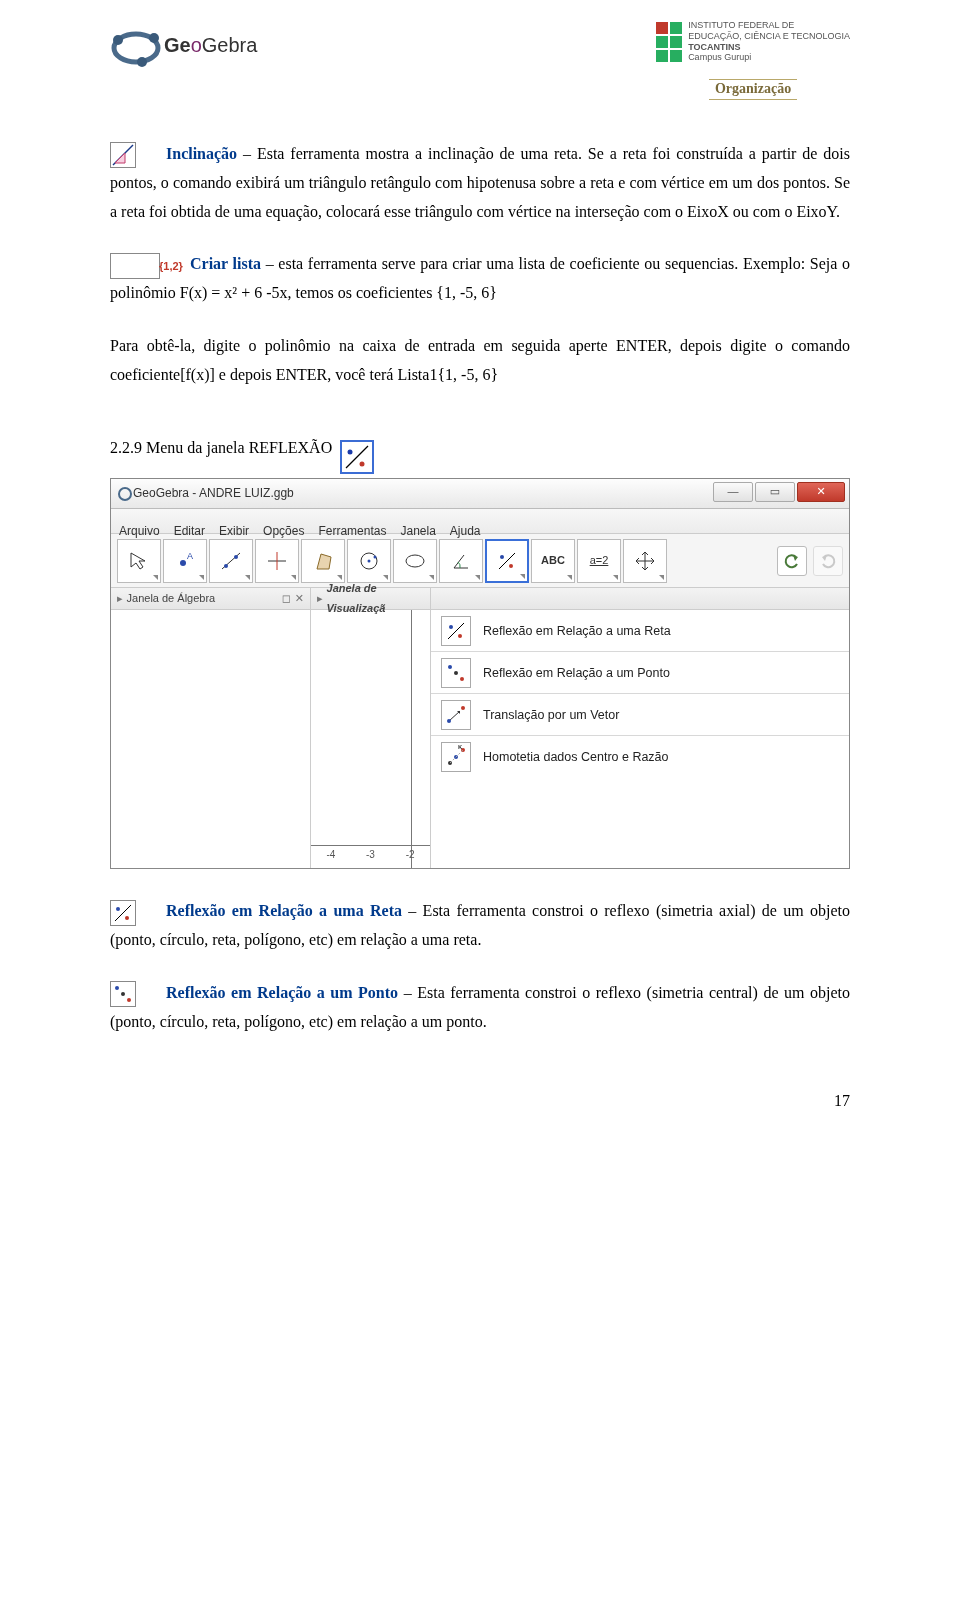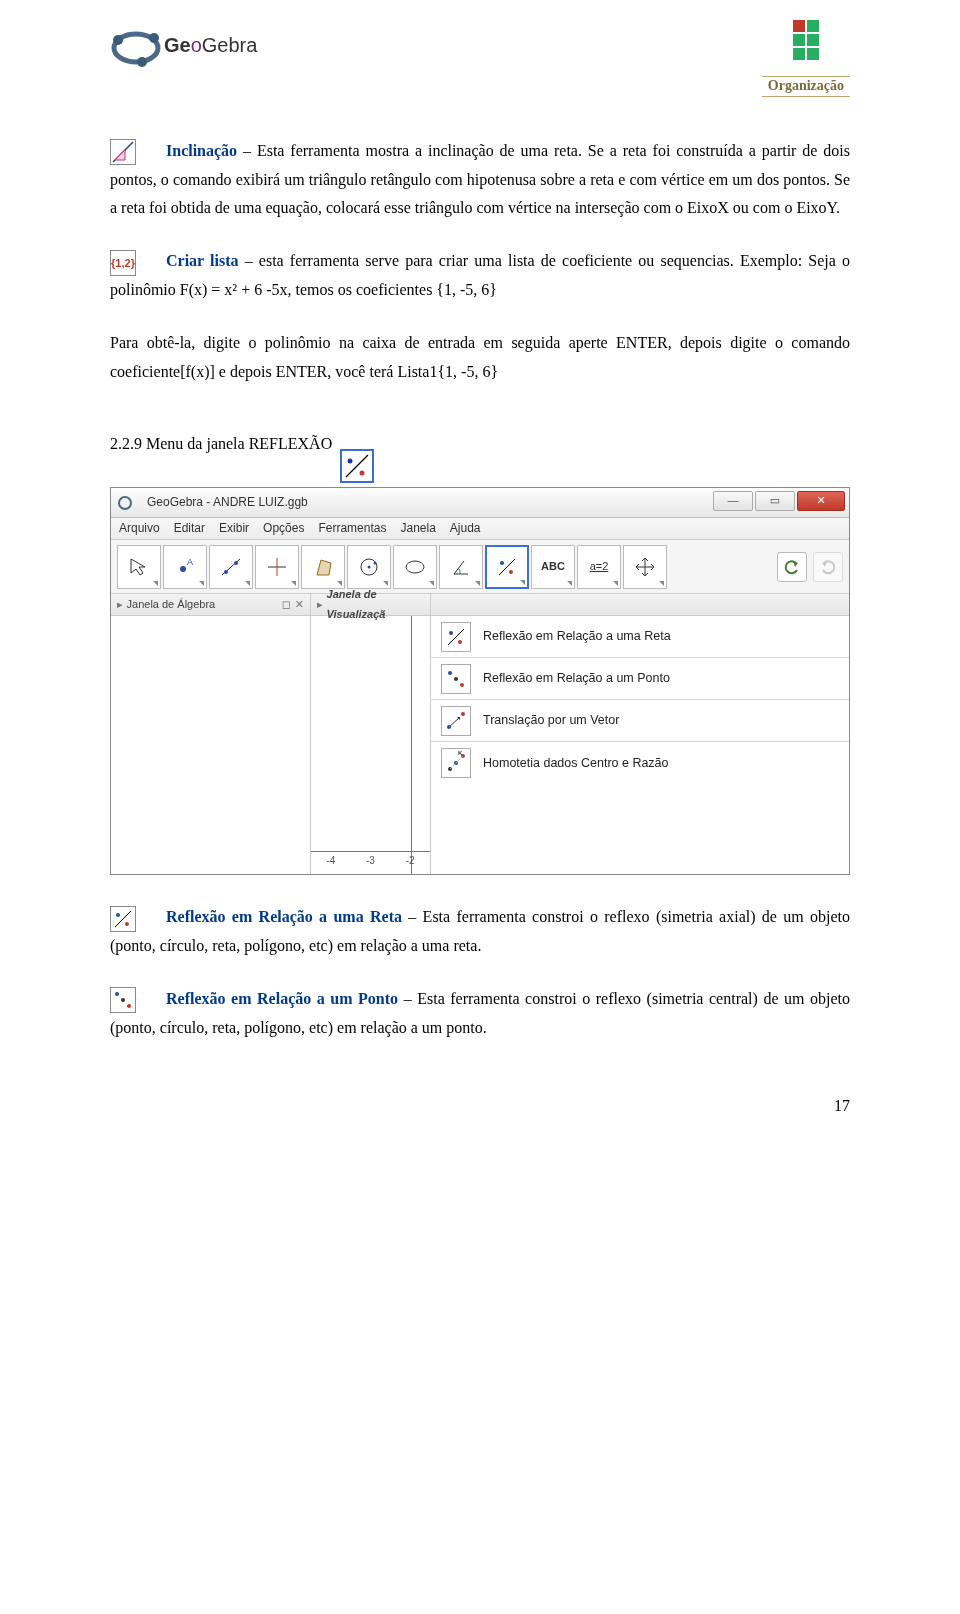--- a/index.html
+++ b/index.html
@@ -55,21 +55,21 @@
     vertical-align: middle;
     margin-right: 6px;
     background: #fff;
     position: relative;
   }
   .para {
     text-align: justify;
     margin-bottom: 24px;
   }
   .bold-blue { font-weight: bold; color: #003a8c; margin-left: 24px; }
-  .section-title { font-size: 16px; margin: 20px 0 24px 0; }
+  .section-title { font-size: 16px; margin: 20px 0 12px 0; }
   .section-row { display:flex; align-items:flex-end; gap: 8px; margin-bottom: 4px;}
   .section-row .tool-icon { width:34px; height:34px; border:2px solid #3b6cd4; }
 
   
   .app {
     width: 740px;
     border: 1px solid #888;
     font-family: "Segoe UI", Arial, sans-serif;
     font-size: 12px;
     color: #333;
@@ -78,31 +78,31 @@
   }
   .titlebar {
     height: 30px;
     background: linear-gradient(#fdfdfd, #e8e8e8);
     display: flex;
     align-items: center;
     padding: 0 6px;
     border-bottom: 1px solid #bbb;
     position: relative;
   }
-  .titlebar .title-txt { font-size: 12px; color:#333; margin-left:14px;}
+  .titlebar .title-txt { font-size: 12px; color:#333; margin-left:0;}
   .win-btns { position:absolute; right:4px; top:3px; display:flex; gap:2px; }
   .wbtn { width:40px; height:20px; border:1px solid #aaa; border-radius:2px; background: linear-gradient(#fafafa,#e2e2e2); display:flex; align-items:center; justify-content:center; font-size:11px; color:#555;}
   .wbtn.close { background: linear-gradient(#e06658,#c0392b); color:#fff; border-color:#a03020; width:48px;}
   .menubar {
     height: 22px;
     background: linear-gradient(#f7f7f7,#ececec);
     border-bottom: 1px solid #ccc;
     display: flex;
     align-items: flex-start;
-    padding: 0 8px;
+    padding: 12px 8px;
     gap: 14px;
     font-size: 12px;
     color:#333;
   }
   .toolbar {
     height: 54px;
     background: #f5f5f5;
     border-bottom: 1px solid #ccc;
     display: flex;
     align-items: center;
@@ -196,36 +196,42 @@
   <div class="org-block">
     <div class="org-top">
       <div class="org-squares">
         <div class="sq r"></div>
           <div class="sq g"></div>
         <div class="sq g"></div>
           <div class="sq g"></div>
         <div class="sq g"></div>
           <div class="sq g"></div>
       </div>
+      <div style="text-align:left">
+        <div>INSTITUTO FEDERAL DE</div>
+        <div>EDUCAÇÃO, CIÊNCIA E TECNOLOGIA</div>
+        <div style="font-weight:bold">TOCANTINS</div>
+        <div>Campus Gurupi</div>
+      </div>
     </div>
     <div class="org-label-img">Organização</div>
   </div>
 </div>
 
 <p class="para">
   <span class="tool-icon">
     <svg width="24" height="24" viewBox="0 0 24 24">
         <line x1="2" y1="22" x2="22" y2="2" stroke="#1a3a8a" stroke-width="1.5"></line>
         <polygon points="4,20 14,20 14,10" fill="#f7cfe0" stroke="#c03a6a"></polygon>
       </svg>
   </span><span class="bold-blue">Inclinação</span><span> – Esta ferramenta mostra a inclinação de uma reta. Se a reta foi construída a partir de dois pontos, o comando exibirá um triângulo retângulo com hipotenusa sobre a reta e com vértice em um dos pontos. Se a reta foi obtida de uma equação, colocará esse triângulo com vértice na interseção com o EixoX ou com o EixoY.</span>
 </p>
 
 <p class="para">
-  <span class="tool-icon" style="text-align:center; line-height:24px; font-family:Arial; font-size:11px; color:#c0392b; font-weight:bold;"><span>{1,2}</span></span><span class="bold-blue">Criar lista</span><span> – esta ferramenta serve para criar uma lista de coeficiente ou sequencias. Exemplo: Seja o polinômio F(x) = x² + 6 -5x, temos os coeficientes {1, -5, 6}</span>
+  <span class="tool-icon" style="text-align:center; line-height:24px; font-family:Arial; font-size:11px; color:#c0392b; font-weight:bold;padding-left:48px;"><span>{1,2}</span></span><span class="bold-blue">Criar lista</span><span> – esta ferramenta serve para criar uma lista de coeficiente ou sequencias. Exemplo: Seja o polinômio F(x) = x² + 6 -5x, temos os coeficientes {1, -5, 6}</span>
 </p>
 <p class="para">Para obtê-la, digite o polinômio na caixa de entrada em seguida aperte ENTER, depois digite o comando coeficiente[f(x)]  e depois ENTER, você terá Lista1{1, -5, 6}</p>
 
 <div class="section-row">
   <div class="section-title">2.2.9 Menu da janela REFLEXÃO</div>
   <span class="tool-icon" style="width:34px;height:34px;border:2px solid #3b6cd4;">
     <svg width="30" height="30" viewBox="0 0 30 30">
         <line x1="4" y1="26" x2="26" y2="4" stroke="#000" stroke-width="1.2"></line>
         <circle cx="8" cy="10" r="2.5" fill="#1a3aaa"></circle>
         <circle cx="20" cy="22" r="2.5" fill="#c0392b"></circle>

